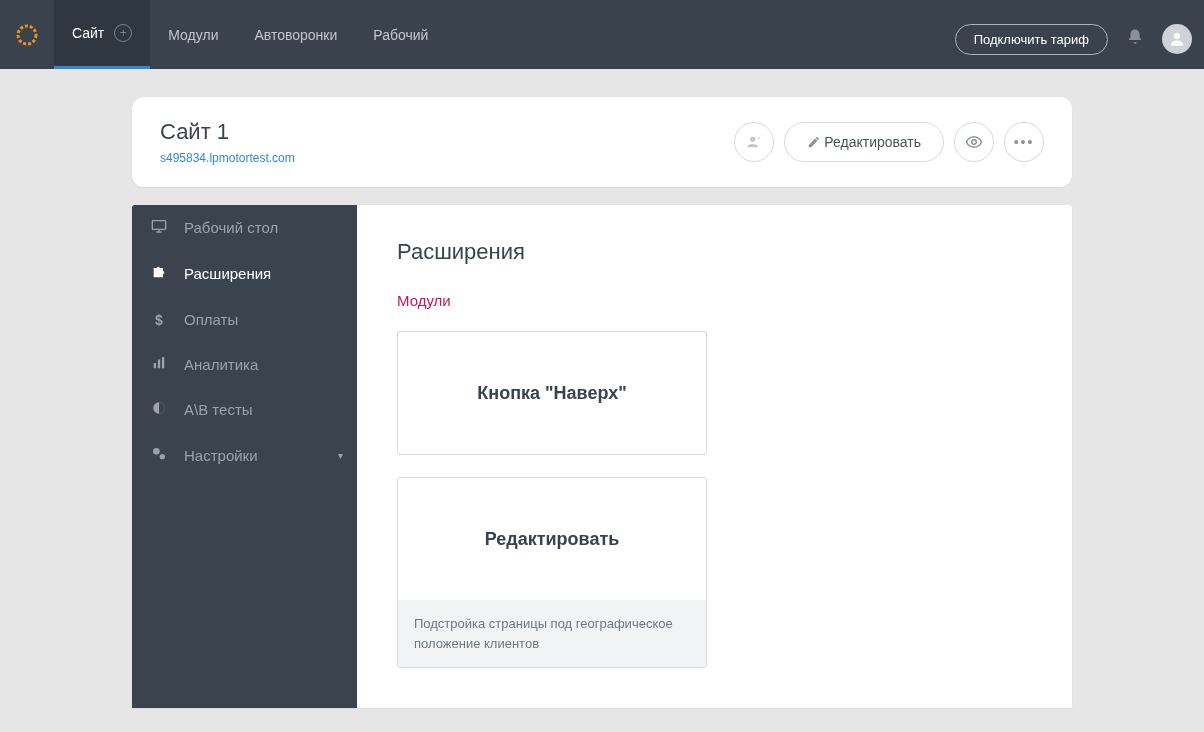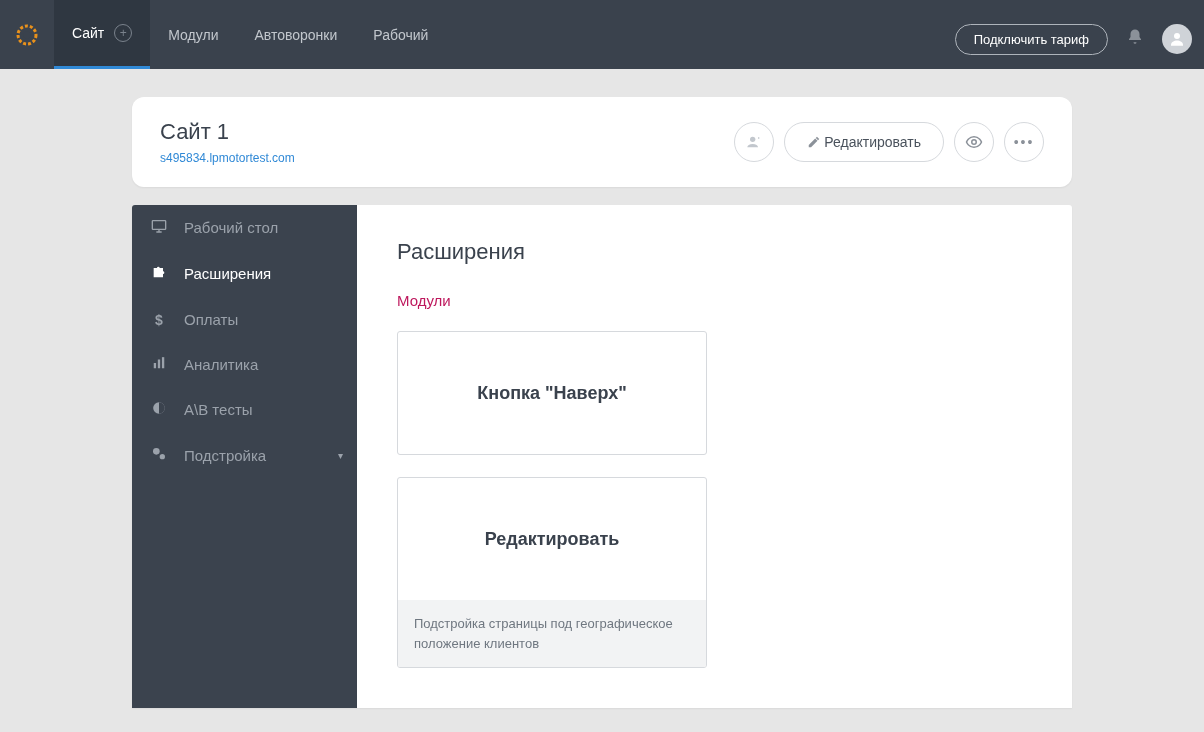--- a/index.html
+++ b/index.html
@@ -152,21 +152,21 @@
         </span>
         <span>A\B тесты</span>
       </div>
       <div class="side-item">
         <span class="side-ico">
           <svg width="16" height="16" viewBox="0 0 24 24" fill="#9ba2ab">
               <circle cx="8" cy="8" r="5"></circle>
               <circle cx="17" cy="16" r="4"></circle>
             </svg>
         </span>
-        <span>Подстройка</span>
+        <span>Настройки</span>
         <span class="chev">▾</span>
       </div>
     </div>
 
     <div class="main">
       <div class="page-title">Расширения</div>
       <div class="section-label">Модули</div>
       <div class="grid">
         <div class="card">
           <div class="card-top">

